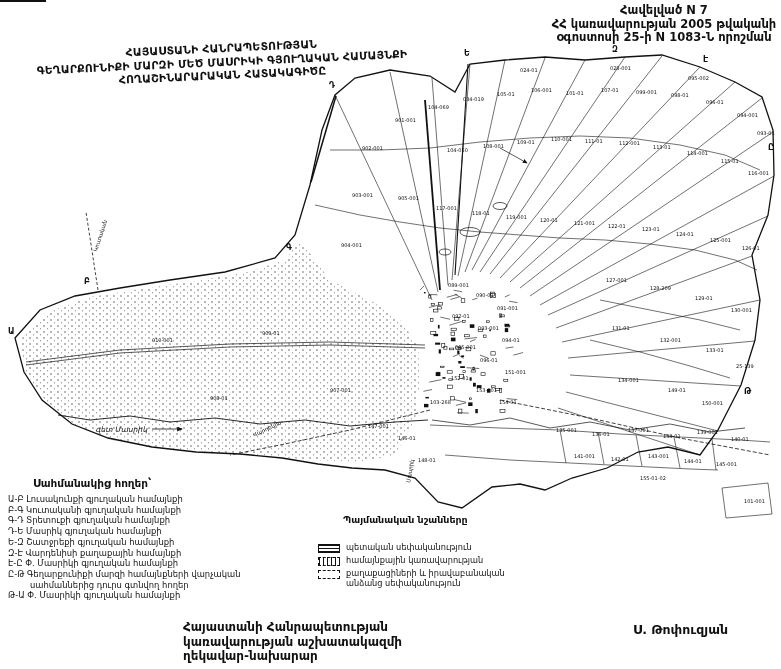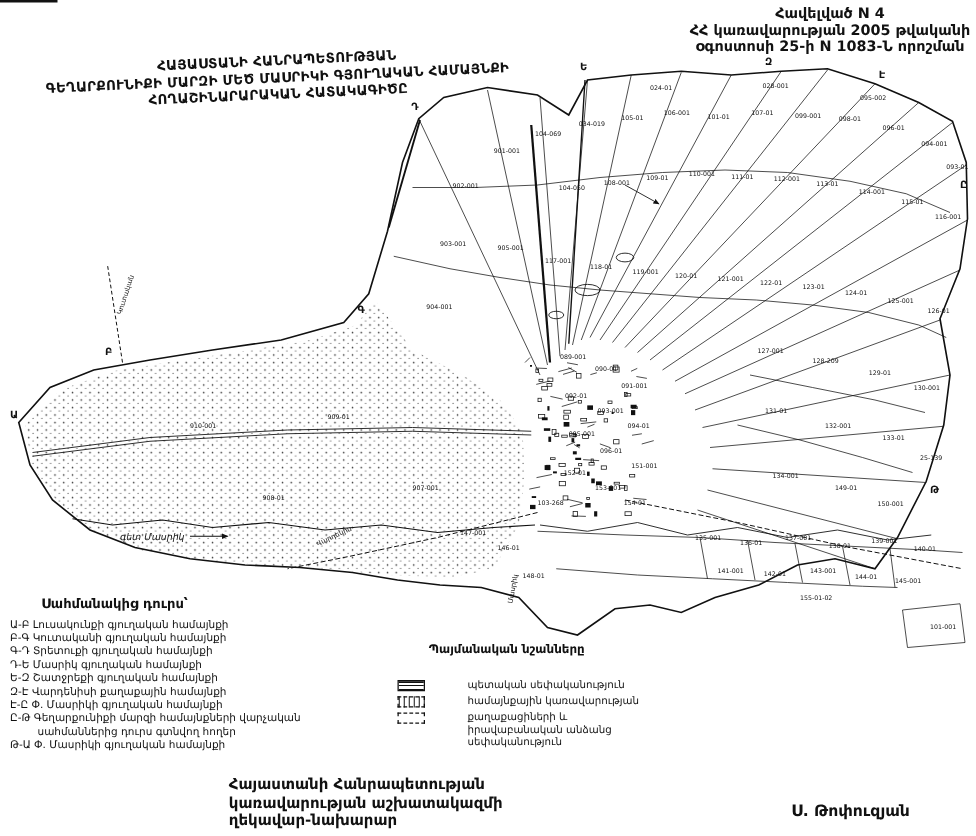--- a/index.html
+++ b/index.html
@@ -23,24 +23,24 @@
   .adj-line{white-space:nowrap;}
   .adj-line.indent{padding-left:22px;}
   
   #signs-heading{left:343px;top:514px;font-weight:bold;font-size:9.5px;}
   #signs-list{left:318px;top:543px;width:200px;font-size:8.2px;line-height:9.8px;}
   .sign-row{display:flex;align-items:flex-start;margin-bottom:3px;}
   .swatch{width:20px;height:7px;border:1px solid #111;margin-right:6px;margin-top:1px;flex:0 0 auto;}
   .swatch.hatch{background:repeating-linear-gradient(0deg,#111 0 1px,transparent 1px 3px);}
   .swatch.vdash{border-style:dashed;background:repeating-linear-gradient(90deg,#111 0 1px,transparent 1px 4px);}
   .swatch.dash{border-style:dashed;background:#fff;}
-  .sign-label{max-width:165px;margin-left:28px;}
+  .sign-label{max-width:165px;}
   
   #org-block{left:183px;top:620px;font-weight:bold;font-size:12px;line-height:14.5px;}
-  #signature{left:633px;top:641px;font-weight:bold;font-size:12.5px;}
+  #signature{left:633px;top:622px;font-weight:bold;font-size:12.5px;}
   svg text{font-family:"DejaVu Sans","Liberation Sans",sans-serif;}
   .parcel-label{font-size:5px;fill:#111;}
   .bpt{font-size:8px;font-weight:bold;fill:#111;}
   .roadlbl{font-size:5.5px;fill:#111;}
   .riverlbl{font-size:7.5px;fill:#111;font-style:italic;}
 </style>
 </head>
 <body>
 
 <svg id="map-svg" class="abs" width="781" height="669" viewBox="0 0 781 669" style="left:0;top:0;">
@@ -319,32 +319,32 @@
     </g>
   <g id="road-labels">
       <text x="97" y="252" class="roadlbl" transform="rotate(-72 97 252)">Կուտական</text>
       <text x="254" y="437" class="roadlbl" transform="rotate(-25 254 437)">Վարդենիս</text>
       <text x="410" y="483" class="roadlbl" transform="rotate(-80 410 483)">Մասրիկ</text>
     </g>
   <text id="river-label" class="riverlbl" x="96" y="432">գետ Մասրիկ</text>
 </svg>
 
 <div id="decree" class="abs">
-  <div>Հավելված N 4</div>
+  <div>Հավելված N 7</div>
   <div>ՀՀ կառավարության 2005 թվականի</div>
   <div>օգոստոսի 25-ի N 1083-Ն որոշման</div>
 </div>
 
 <div id="title" class="abs">
   <div>ՀԱՅԱՍՏԱՆԻ ՀԱՆՐԱՊԵՏՈՒԹՅԱՆ</div>
   <div>ԳԵՂԱՐՔՈՒՆԻՔԻ ՄԱՐԶԻ ՄԵԾ ՄԱՍՐԻԿԻ ԳՅՈՒՂԱԿԱՆ ՀԱՄԱՅՆՔԻ</div>
   <div>ՀՈՂԱՇԻՆԱՐԱՐԱԿԱՆ ՀԱՏԱԿԱԳԻԾԸ</div>
 </div>
 
-<div id="adjacent-heading" class="abs">Սահմանակից դուրս՝</div>
+<div id="adjacent-heading" class="abs">Սահմանակից հողեր՝</div>
 <div id="adjacent-list" class="abs">
     <div class="adj-line">Ա-Բ Լուսակունքի գյուղական համայնքի</div>
     <div class="adj-line">Բ-Գ Կուտականի գյուղական համայնքի</div>
     <div class="adj-line">Գ-Դ Տրետուքի գյուղական համայնքի</div>
     <div class="adj-line">Դ-Ե Մասրիկ գյուղական համայնքի</div>
     <div class="adj-line">Ե-Զ Շատջրեքի գյուղական համայնքի</div>
     <div class="adj-line">Զ-Է Վարդենիսի քաղաքային համայնքի</div>
     <div class="adj-line">Է-Ը Փ. Մասրիկի գյուղական համայնքի</div>
     <div class="adj-line">Ը-Թ Գեղարքունիքի մարզի համայնքների վարչական</div>
     <div class="adj-line indent">սահմաններից դուրս գտնվող հողեր</div>

